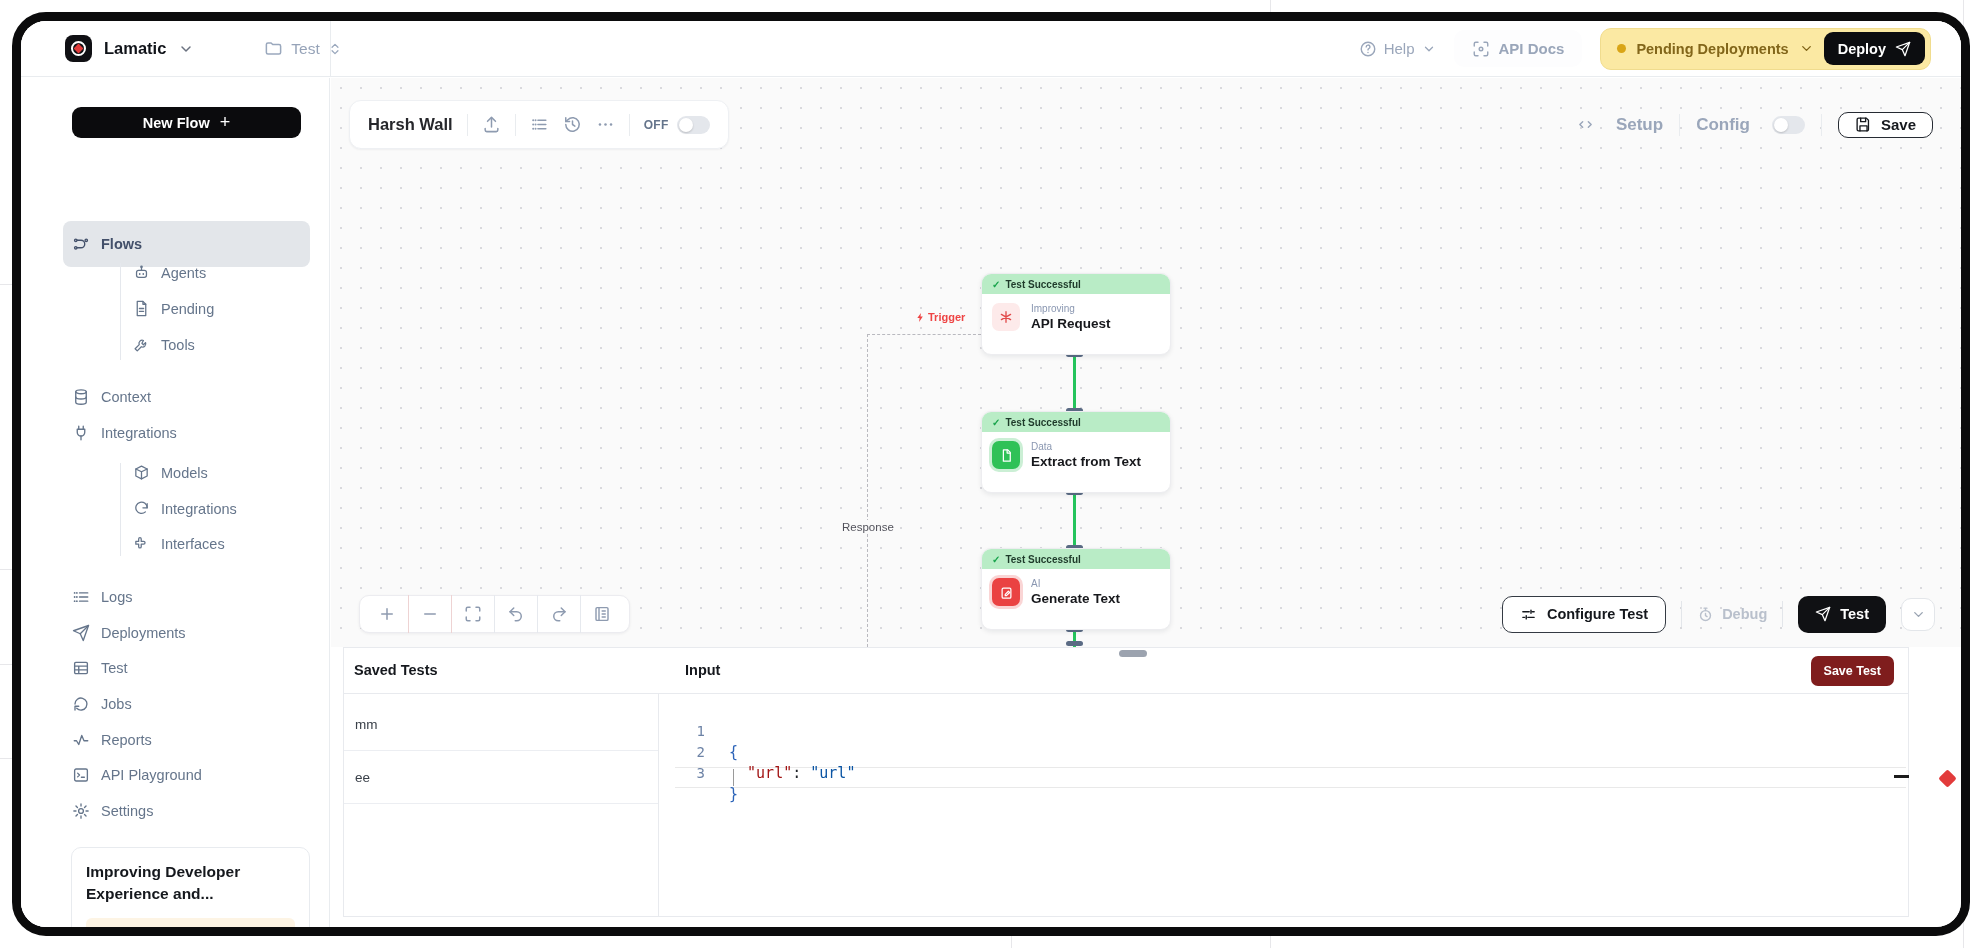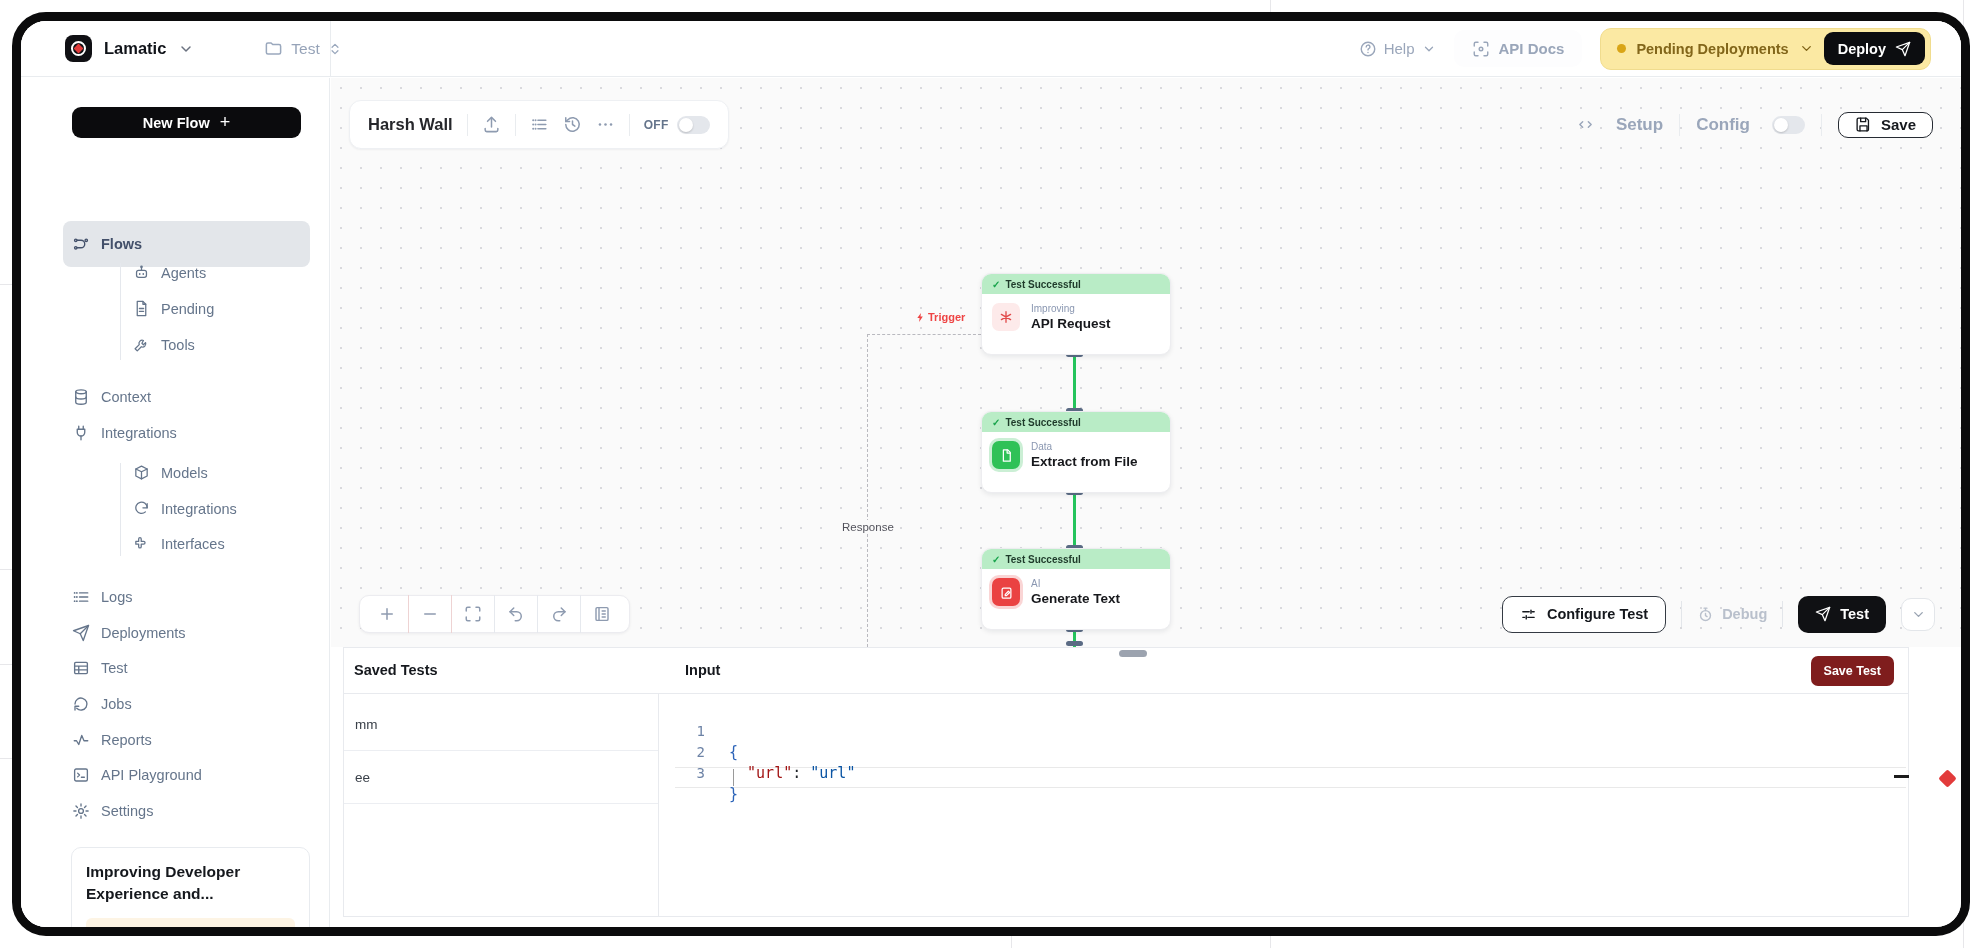--- a/index.html
+++ b/index.html
@@ -444,21 +444,21 @@
         </div>
         <div class="node-body">
           <div class="node-ic ic-data">
             <svg width="15" height="15" viewBox="0 0 24 24" fill="none" stroke="#fff" stroke-width="2" stroke-linecap="round" stroke-linejoin="round">
                   <path d="M7 3h7l4 4v14H7z"></path>
                   <path d="M13 3v5h5"></path>
                 </svg>
           </div>
           <div>
             <div class="node-cat">Data</div>
-            <div class="node-title">Extract from File</div>
+            <div class="node-title">Extract from Text</div>
           </div>
         </div>
       </div>
 
       <div class="node" style="top:470px">
         <div class="node-status">
           <span class="chk">✓</span>
           <span>Test Successful</span>
         </div>
         <div class="node-body">

